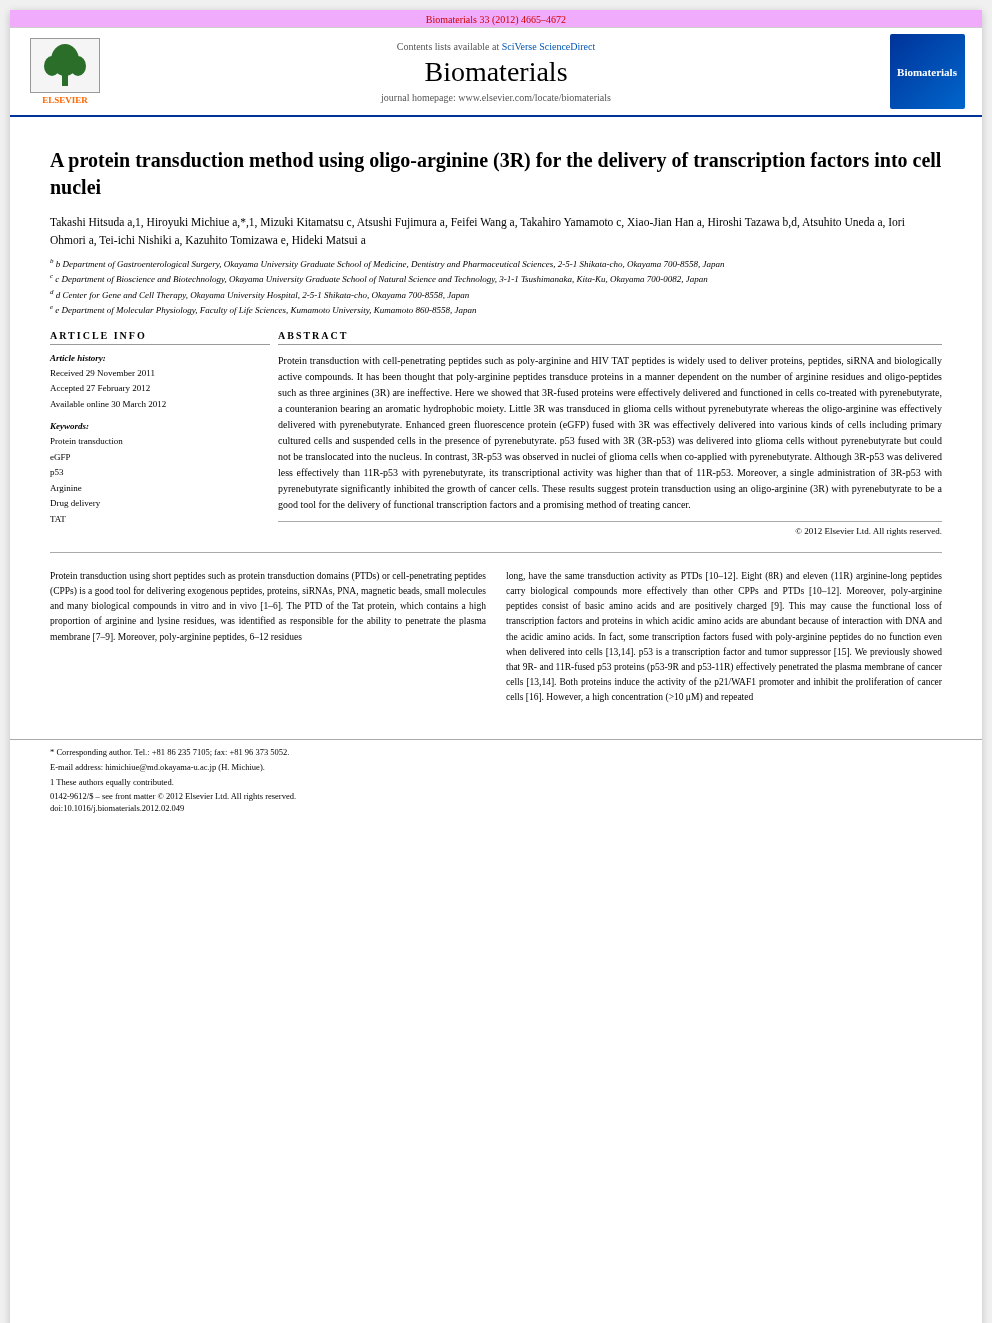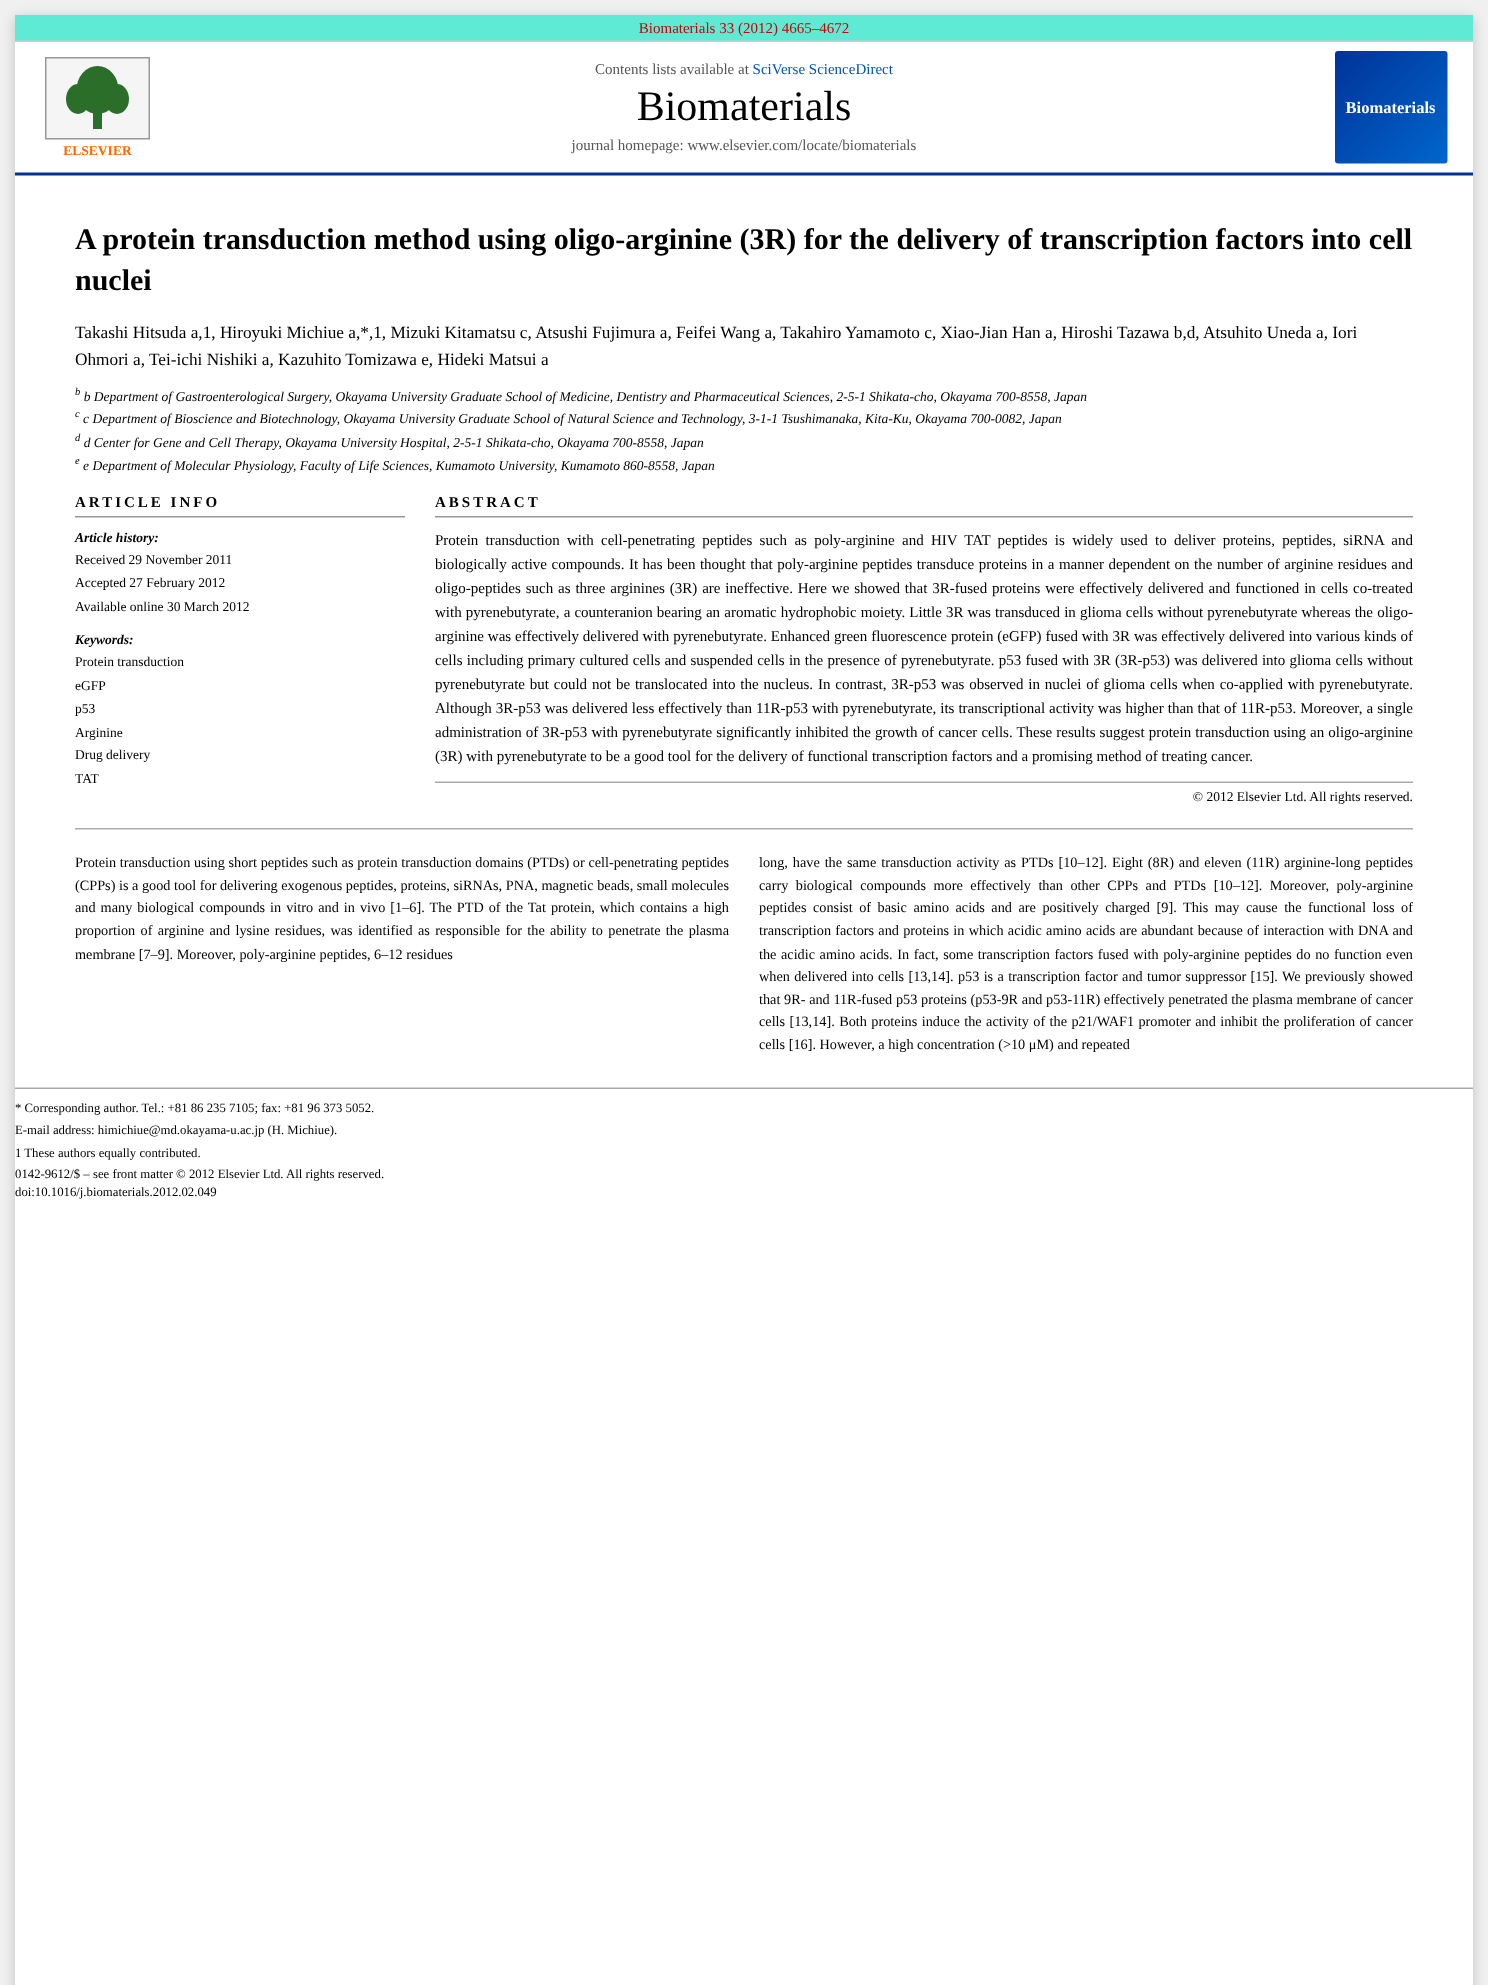--- a/index.html
+++ b/index.html
@@ -12,21 +12,21 @@
     }
     .page {
       background: #fff;
       width: 992px;
       min-height: 1323px;
       padding: 0;
       box-shadow: 0 2px 8px rgba(0,0,0,0.2);
     }
     
     .journal-top-bar {
-      background: #5eead4;
+      background: #f0abfc;
       text-align: center;
       padding: 4px 0 2px 0;
       font-size: 10px;
       color: #c00;
       border-bottom: 1px solid #ccc;
     }
     
     .journal-header {
       display: flex;
       align-items: stretch;
@@ -132,21 +132,21 @@
       color: #000;
       font-style: italic;
       line-height: 1.5;
     }
     .affiliation-line sup {
       font-size: 7px;
     }
     
     .two-col {
       display: flex;
-      gap: 20px;
+      gap: 8px;
       margin-top: 12px;
     }
     .col-left {
       width: 220px;
       min-width: 220px;
     }
     .col-right {
       flex: 1;
     }
     .section-header {
@@ -218,22 +218,24 @@
       margin-top: 4px;
     }
     .body-text {
       font-size: 9.5px;
       color: #000;
       line-height: 1.6;
       text-align: justify;
     }
     
     .footnotes {
+      margin-top: 14px;
       border-top: 1px solid #aaa;
       padding-top: 6px;
+      padding-left: 40px;
       padding-right: 40px;
     }
     .footnote-line {
       font-size: 8.5px;
       color: #000;
       margin-bottom: 2px;
       line-height: 1.5;
     }
     .doi-line {
       font-size: 8.5px;

